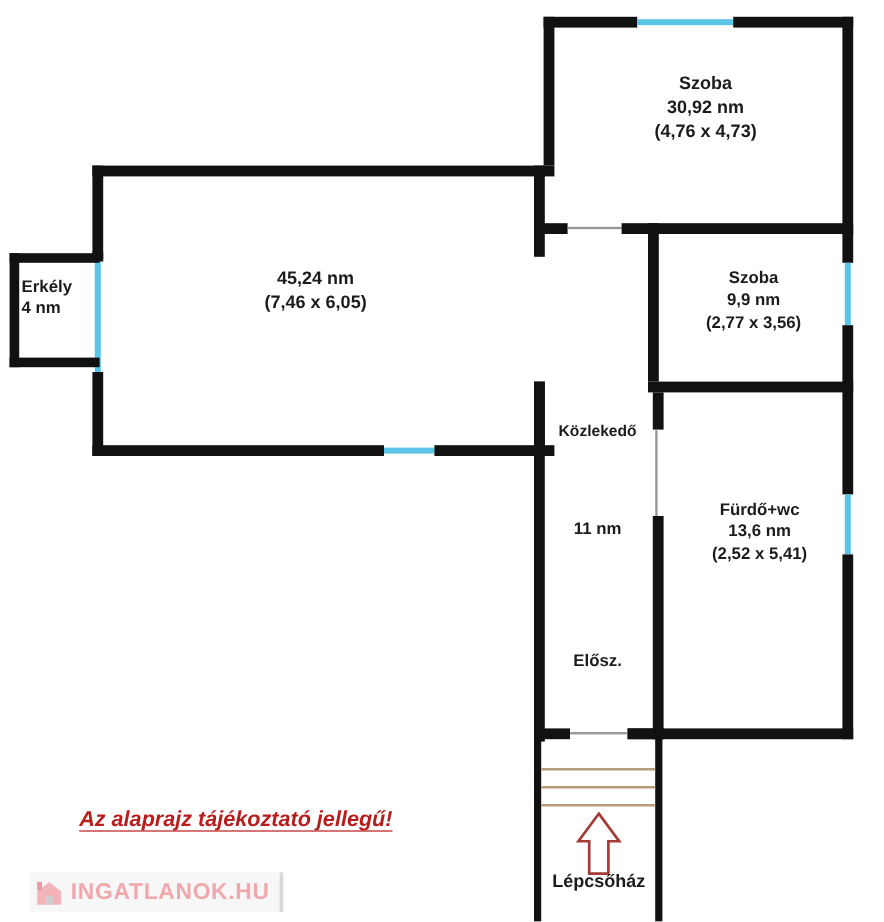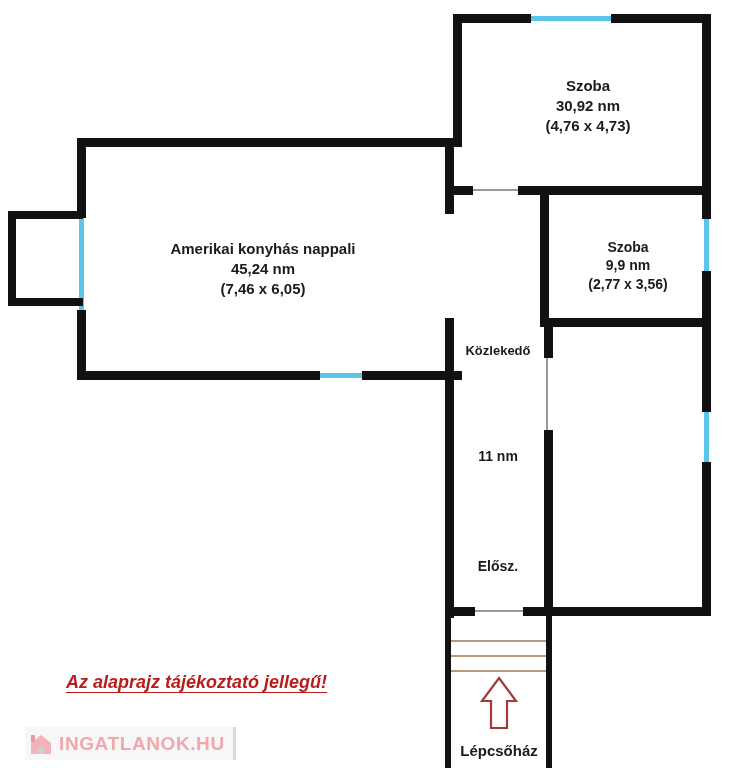--- a/index.html
+++ b/index.html
@@ -28,32 +28,31 @@
   }
   .room-label {
     position: absolute;
     text-align: center;
     color: #1b1b1b;
     font-weight: bold;
     font-family: "Liberation Sans", sans-serif;
     line-height: 1.32;
     white-space: nowrap;
     pointer-events: none;
-    margin-top: 16px;
   }
   .room-label .ln {
     display: block;
   }
 
   #label-nappali { left: 148px; top: 223px; width: 230px; font-size: 15px; }
   #label-szoba1  { left: 488px; top: 60px;  width: 200px; font-size: 15px; }
   #label-szoba2  { left: 558px; top: 222px; width: 140px; font-size: 14px; }
   #label-furdo   { left: 558px; top: 415px; width: 150px; font-size: 14px; }
   #label-erkely  { left: 18px;  top: 229px; width: 70px;  font-size: 14px; text-align: left; }
-  #label-kozlekedo { left: 450px; top: 326px; width: 96px; font-size: 13px; }
+  #label-kozlekedo { left: 450px; top: 350px; width: 96px; font-size: 13px; }
   #label-kozlekedo-area { left: 450px; top: 431px; width: 96px; font-size: 14px; }
   #label-elosz   { left: 450px; top: 541px; width: 96px; font-size: 14px; }
   #label-lepcsohaz { left: 444px; top: 725px; width: 110px; font-size: 15px; text-align: center;}
 
   #disclaimer {
     position: absolute;
     left: 66px;
     top: 672px;
     font-size: 18px;
     font-weight: bold;
@@ -166,38 +165,46 @@
 
       <line x1="451" y1="641" x2="546" y2="641" stroke="#b89a7e" stroke-width="2"></line>
       <line x1="451" y1="656" x2="546" y2="656" stroke="#b89a7e" stroke-width="2"></line>
       <line x1="451" y1="671" x2="546" y2="671" stroke="#b89a7e" stroke-width="2"></line>
 
       <polygon points="499,678 516,701 507,701 507,728 491,728 491,701 482,701" fill="none" stroke="#a33a36" stroke-width="2.2" stroke-linejoin="miter"></polygon>
     </g>
   </svg>
 
   <div class="room-label" id="label-nappali">
-    <span class="ln">Amerikai konyhás nappali</span>
     <span class="ln">45,24 nm</span>
     <span class="ln">(7,46 x 6,05)</span>
   </div>
 
   <div class="room-label" id="label-szoba1">
     <span class="ln">Szoba</span>
     <span class="ln">30,92 nm</span>
     <span class="ln">(4,76 x 4,73)</span>
   </div>
 
   <div class="room-label" id="label-szoba2">
     <span class="ln">Szoba</span>
     <span class="ln">9,9 nm</span>
     <span class="ln">(2,77 x 3,56)</span>
   </div>
 
-
+  <div class="room-label" id="label-furdo">
+    <span class="ln">Fürdő+wc</span>
+    <span class="ln">13,6 nm</span>
+    <span class="ln">(2,52 x 5,41)</span>
+  </div>
+
+  <div class="room-label" id="label-erkely">
+    <span class="ln">Erkély</span>
+    <span class="ln">4 nm</span>
+  </div>
 
   <div class="room-label" id="label-kozlekedo">
     <span class="ln">Közlekedő</span>
   </div>
 
   <div class="room-label" id="label-kozlekedo-area">
     <span class="ln">11 nm</span>
   </div>
 
   <div class="room-label" id="label-elosz">

